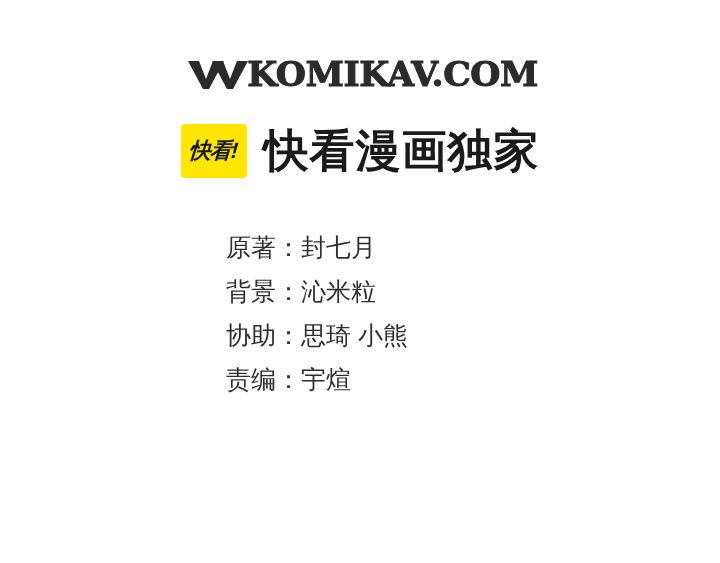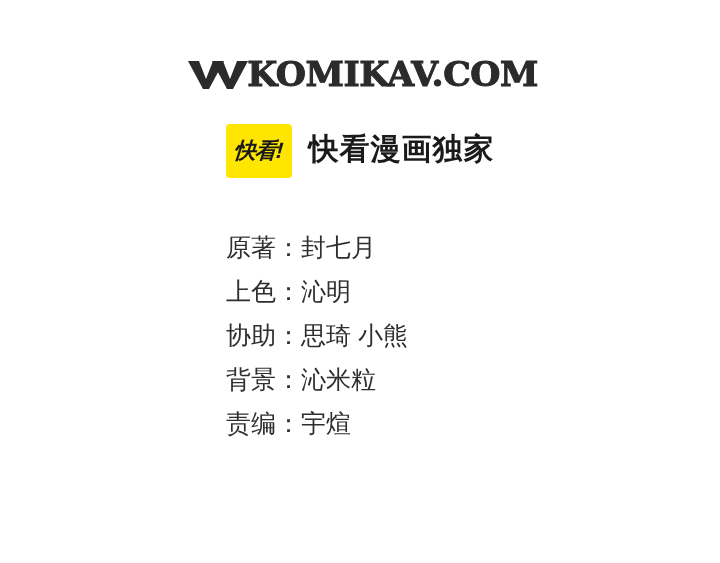--- a/index.html
+++ b/index.html
@@ -71,23 +71,23 @@
     font-family: "Liberation Sans", sans-serif;
     font-weight: 700;
     font-size: 22px;
     color: #1a1a1a;
     letter-spacing: -1px;
     font-style: italic;
     transform: skewX(-4deg);
     line-height: 1;
   }
   .badge-title {
-    font-family: Liberation Mono, monospace;
+    font-family: Liberation Serif, serif;
     font-weight: 700;
-    font-size: 30px;
+    font-size: 45px;
     color: #1a1a1a;
     letter-spacing: 1px;
     line-height: 1;
   }
 
   
   .credits {
     position: absolute;
     top: 235px;
     left: 226px;
@@ -134,27 +134,24 @@
       <span class="badge-inner">快看!</span>
     </div>
     <div class="badge-title">快看漫画独家</div>
   </div>
 
   <div class="credits">
     <div class="credit-line">
       <span class="role">原著：</span><span class="value">封七月</span>
     </div>
     <div class="credit-line">
-      <span class="role">上色：</span><span class="value">沁明</span>
+      <span class="role">背景：</span><span class="value">沁米粒</span>
     </div>
     <div class="credit-line">
       <span class="role">协助：</span><span class="value">思琦 小熊</span>
-    </div>
-    <div class="credit-line">
-      <span class="role">背景：</span><span class="value">沁米粒</span>
     </div>
     <div class="credit-line">
       <span class="role">责编：</span><span class="value">宇煊</span>
     </div>
 
   </div>
 
 </div>
 
 </body></html>

